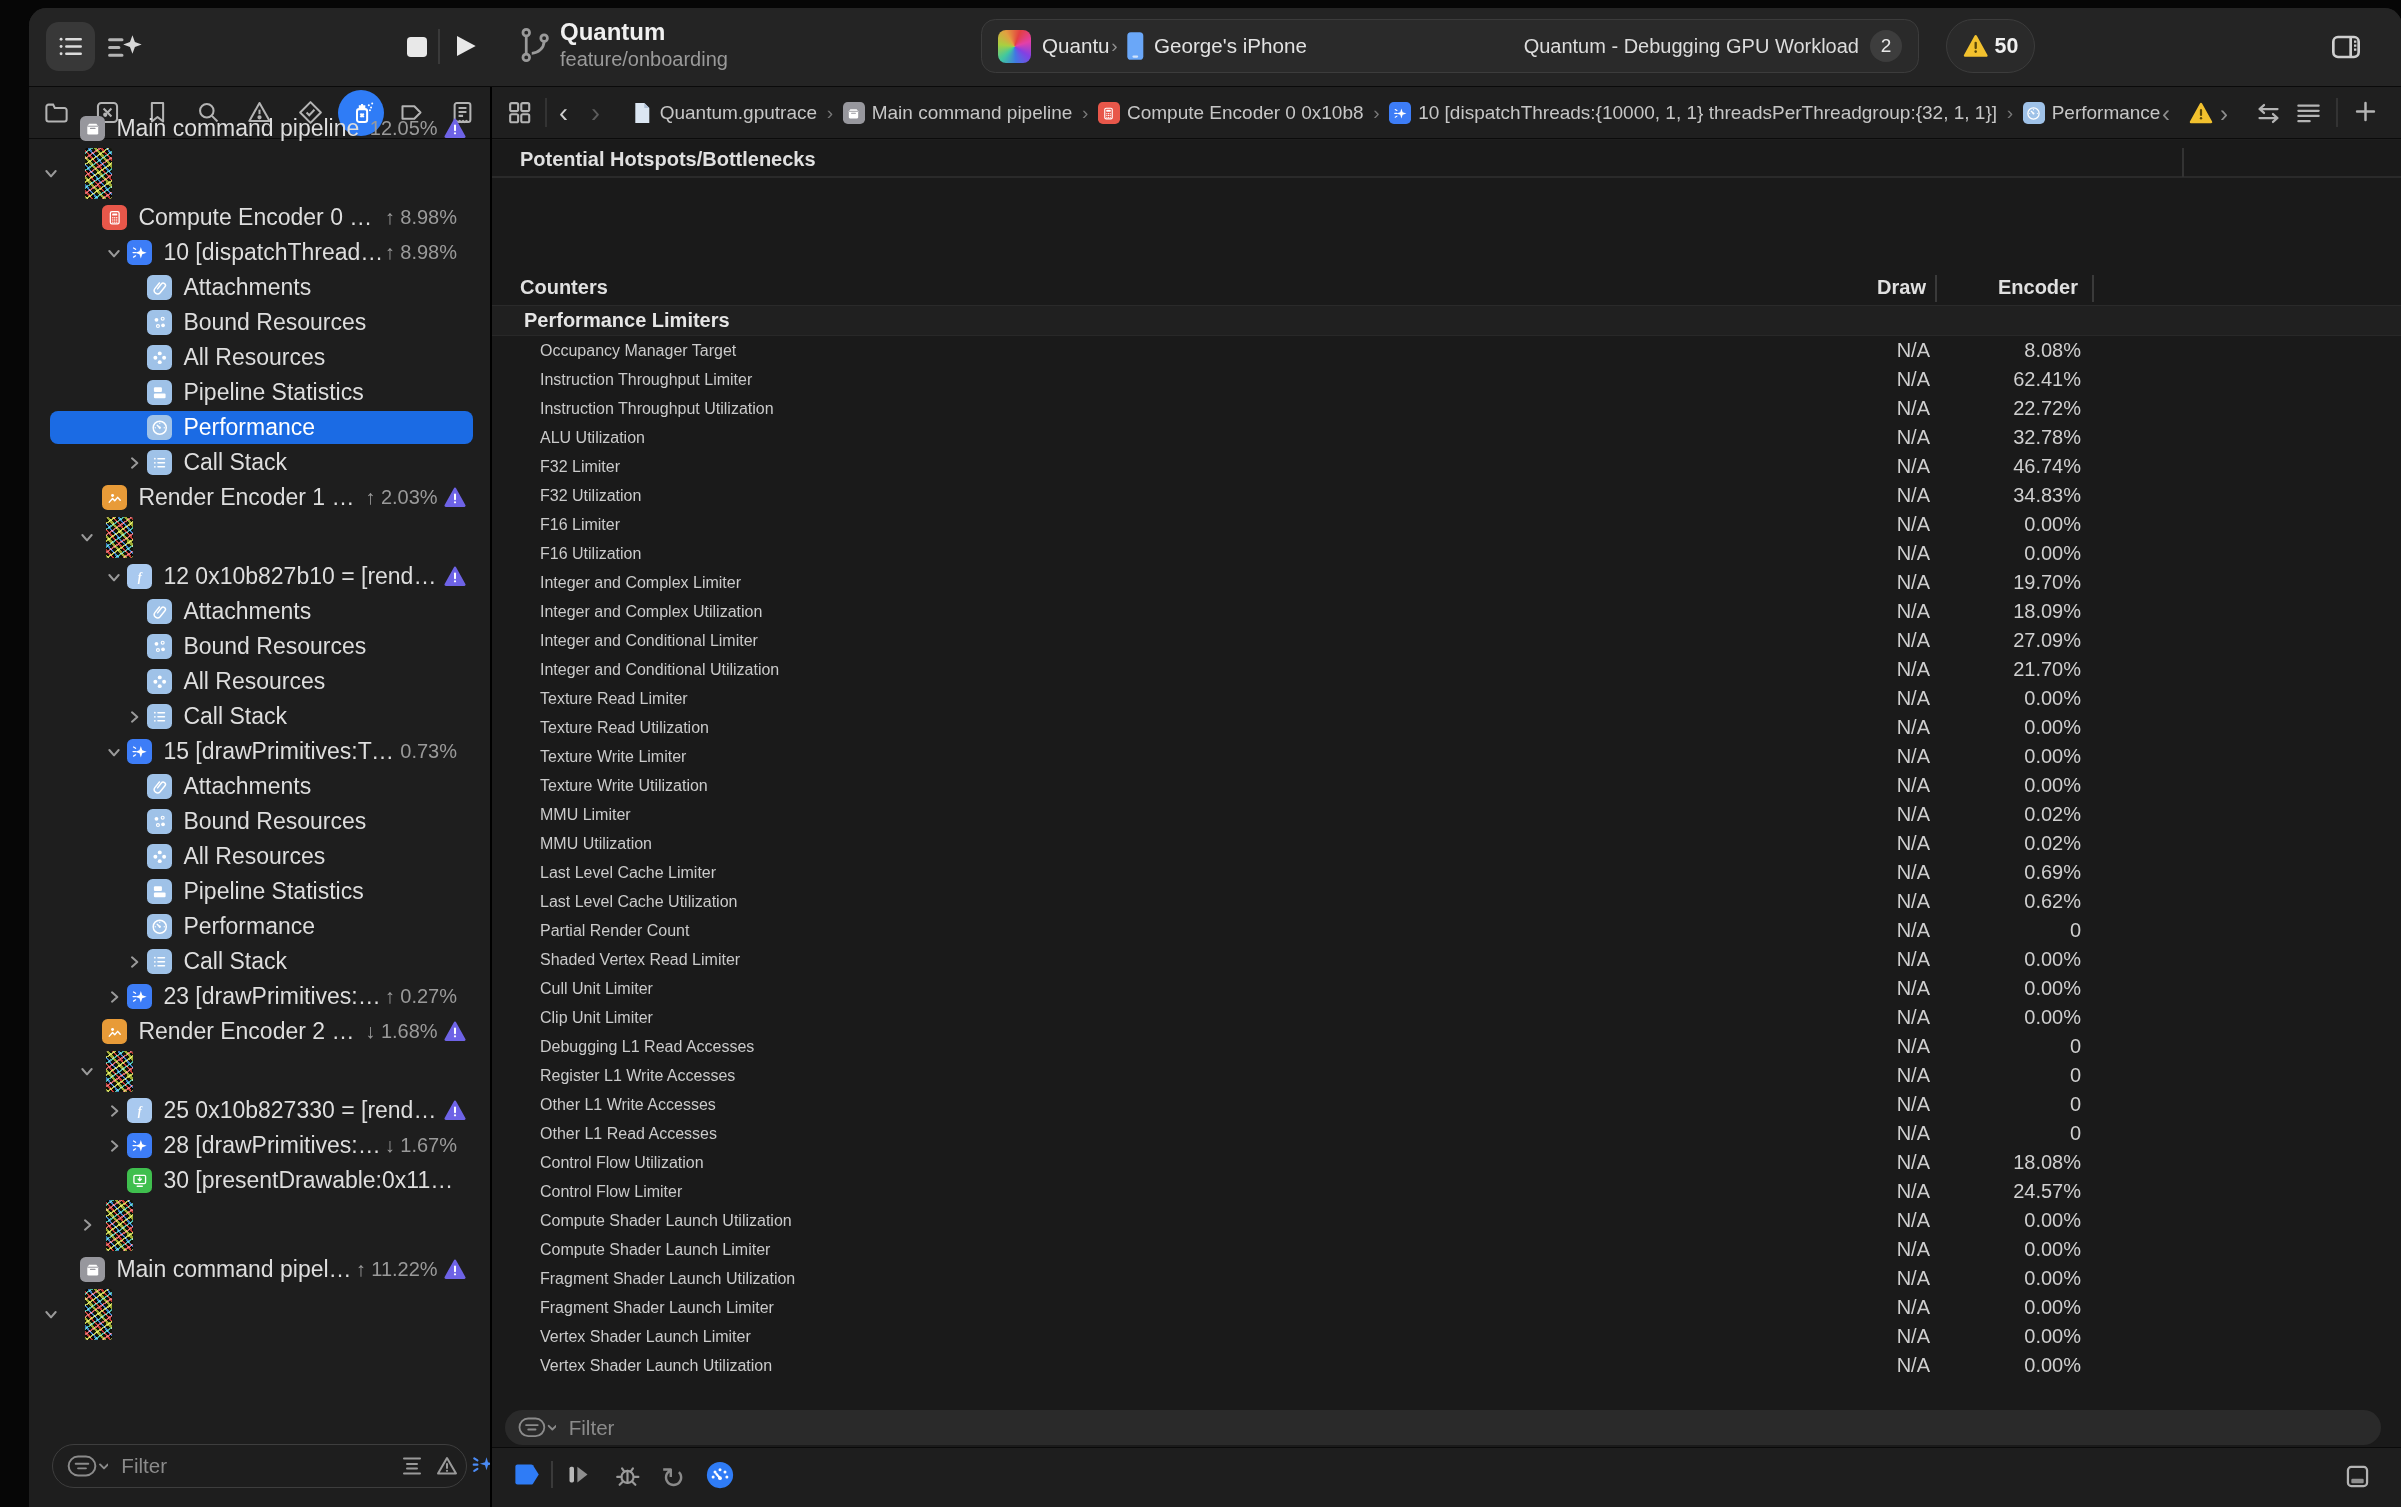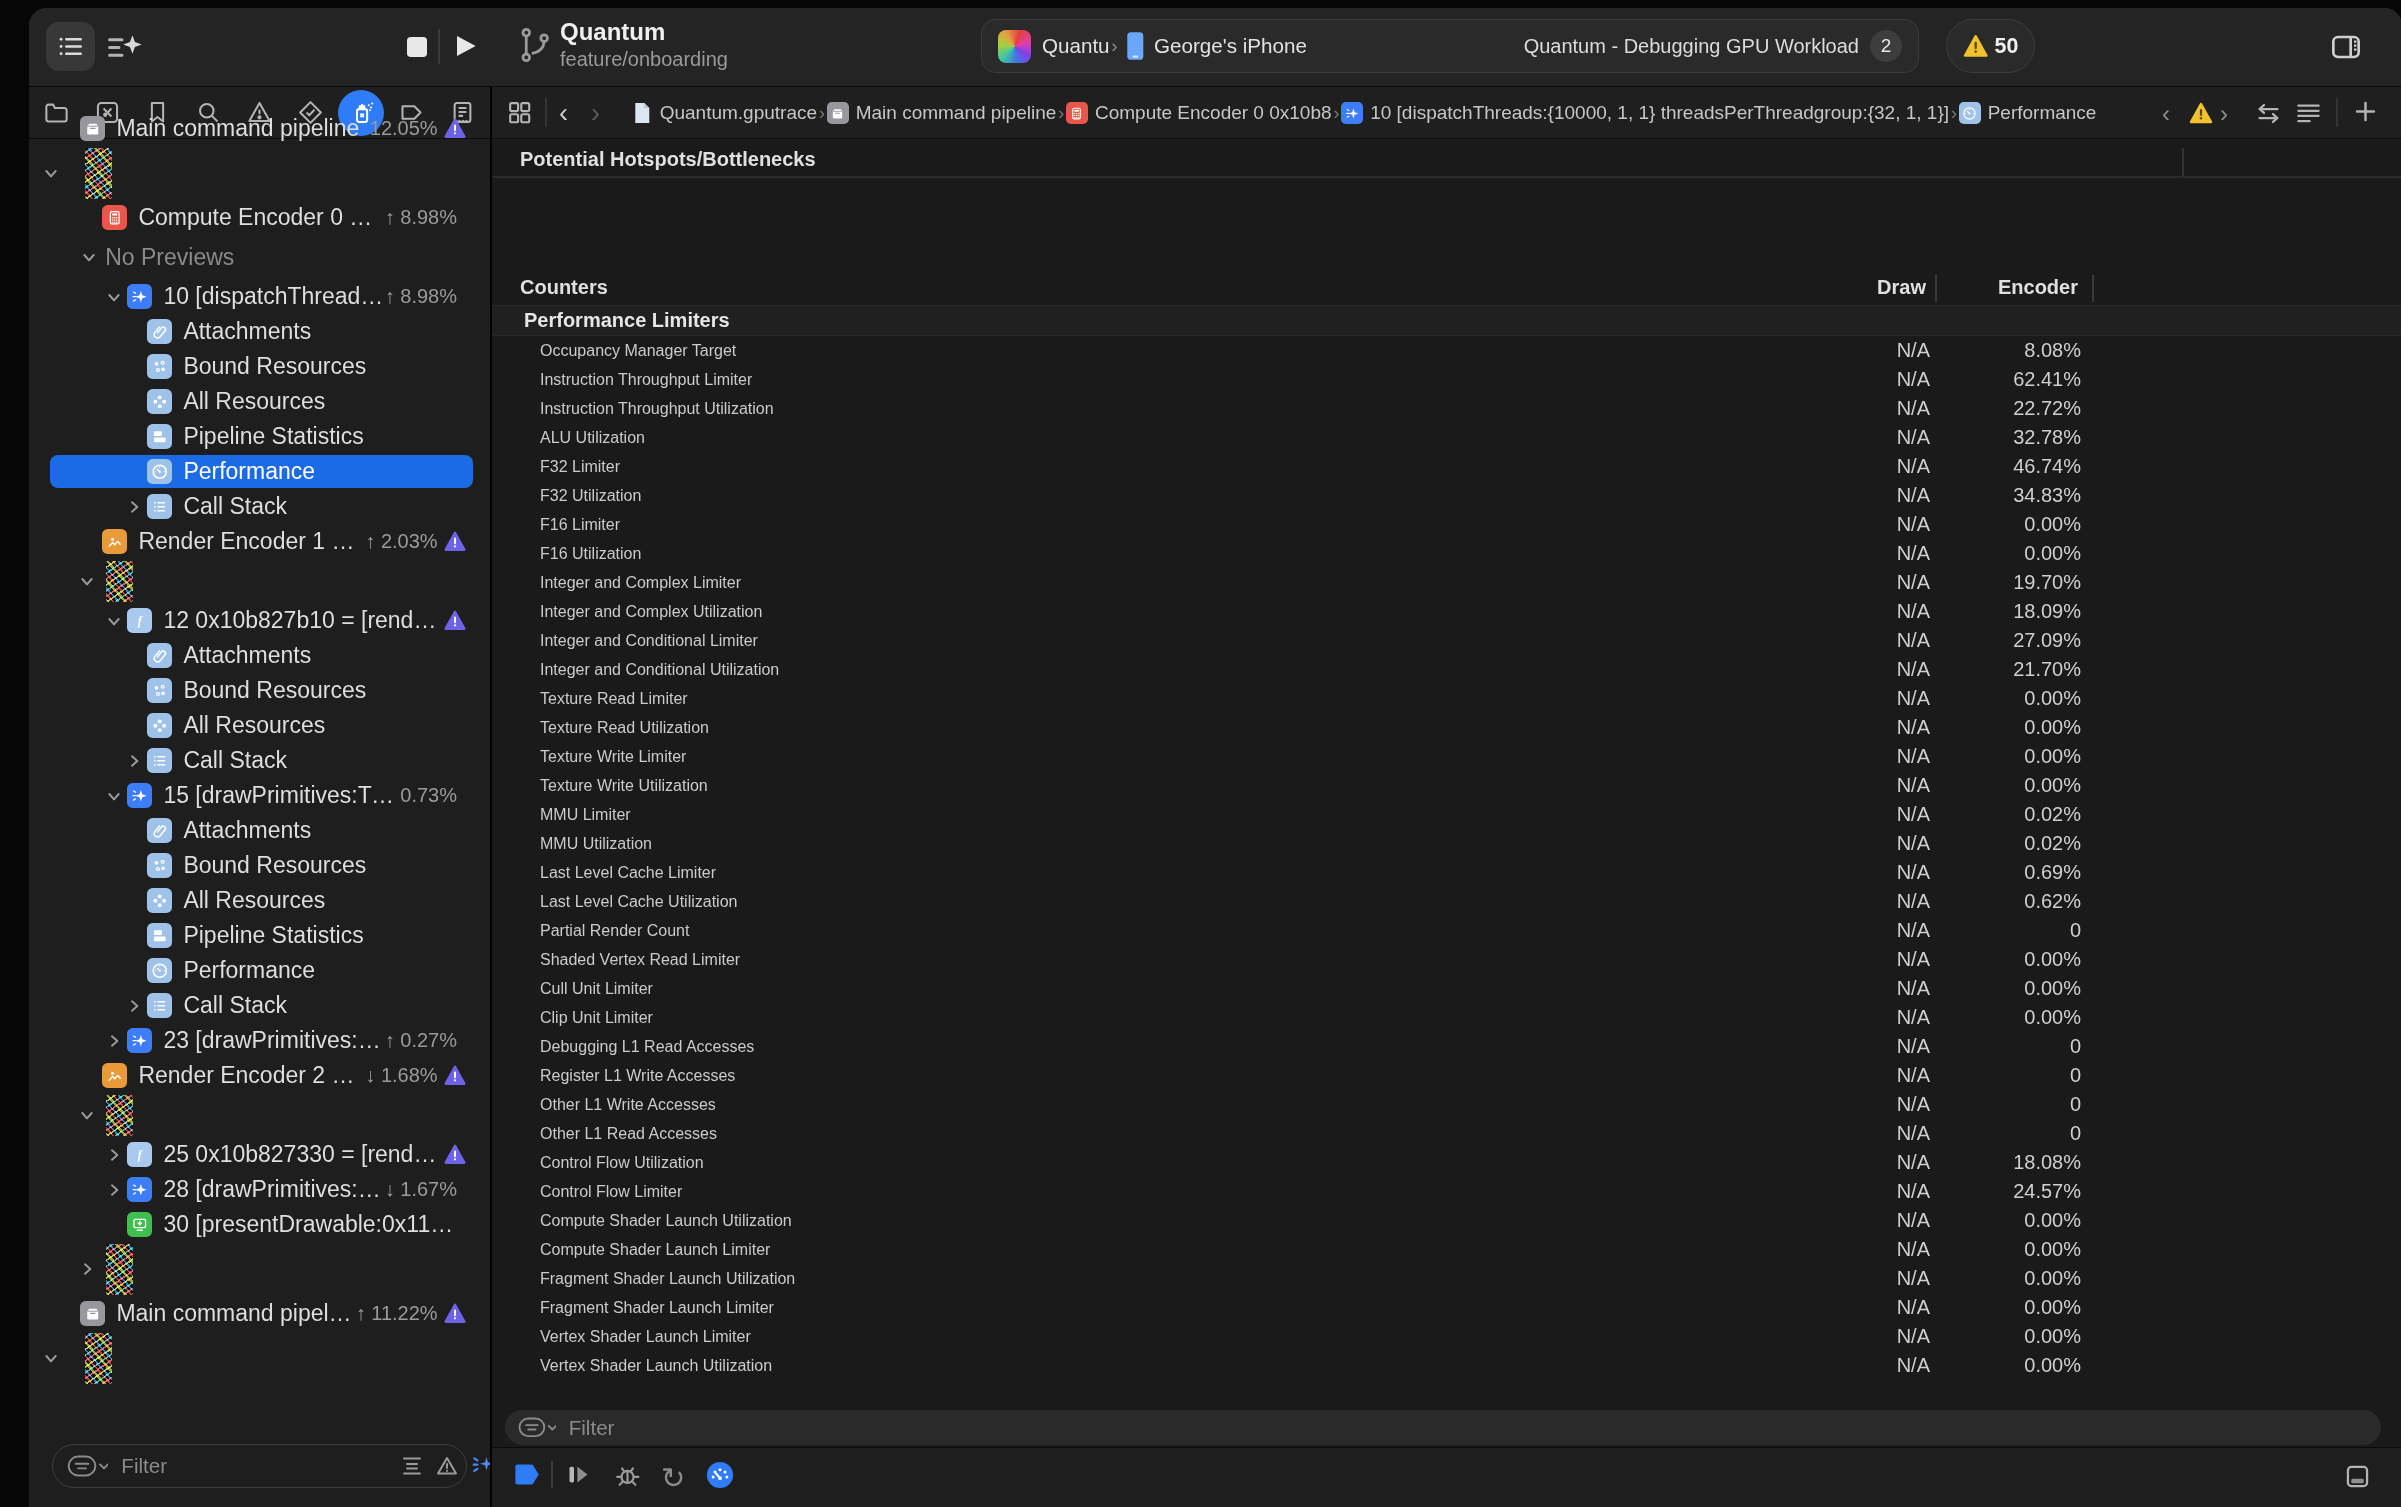--- a/index.html
+++ b/index.html
@@ -62,21 +62,21 @@
   .r-enc{position:absolute;left:1432px;width:159px;text-align:right;font-size:20px;color:#cfcfcf;}
   .vdiv{position:absolute;width:1.6px;background:#3a3a3a;}
   
   .pill{border:1.6px solid #3c3c3c;border-radius:16px;background:#2a2a2a;box-sizing:border-box;}
   #scheme-pill{left:981px;top:19px;width:938px;height:54px;display:flex;align-items:center;
        border-radius:14.3px;padding:0 16px;}
   #warn-pill{left:1946px;top:19px;width:89px;height:54px;border-radius:27px;display:flex;
        align-items:center;justify-content:center;gap:6.4px;}
   .appicon{width:33px;height:33px;border-radius:8px;flex:none;
       background:#111 conic-gradient(from 20deg,#e34040,#e340a8,#8340e3,#4078e3,#40c8a0,#a8d040,#e3a040,#e34040);}
-  #bc{display:flex;align-items:center;gap:0;font-size:19px;color:#c6c6c6;white-space:nowrap;}
+  #bc{display:flex;align-items:center;gap:8px;font-size:19px;color:#c6c6c6;white-space:nowrap;}
   .bcsep{color:#787878;font-size:19px;margin:0 1.6px;}
   .tile.sm{width:22px;height:22px;border-radius:4.8px;}
   .navtab{width:46px;height:46px;border-radius:23px;display:flex;align-items:center;
       justify-content:center;flex:none;}
   .navtab.on{background:#2f7cf6;}
   .icbtn{display:flex;align-items:center;justify-content:center;}
 </style>
 </head>
 <body>
 
@@ -123,28 +123,20 @@
             <circle cx="12" cy="15" r="1"></circle>
             <circle cx="14.7" cy="15" r="1"></circle>
             <circle cx="9.3" cy="18" r="1"></circle>
             <circle cx="12" cy="18" r="1"></circle>
             <circle cx="14.7" cy="18" r="1"></circle>
           </g>
         </svg>
       </span>
       <span class="tlabel">Compute Encoder 0 0x1…</span>
       <span class="tstat">↑ 8.98%</span>
-    </div>
-    <div class="thumbrow" style="height: 44px; padding-left: 46px;">
-      <span class="chev">
-        <svg width="16" height="16" viewBox="0 0 24 24" style="transform:rotate(90deg)">
-          <path d="M9 5l8 7-8 7" fill="none" stroke="#9a9a9a" stroke-width="3" stroke-linecap="round" stroke-linejoin="round"></path>
-        </svg>
-      </span>
-      <span class="nptext">No Previews</span>
     </div>
     <div class="trow" style="padding-left: 71px; padding-right: 33px;">
       <span class="chev">
         <svg width="16" height="16" viewBox="0 0 24 24" style="transform:rotate(90deg)">
           <path d="M9 5l8 7-8 7" fill="none" stroke="#9a9a9a" stroke-width="3" stroke-linecap="round" stroke-linejoin="round"></path>
         </svg>
       </span>
       <span class="tile" style="background: rgb(61, 125, 247);">
         <svg width="17.5" height="17.5" viewBox="0 0 24 24">
           <path d="M13.4 10.6 15.3 4.5l1.9 6.1 6.1 1.9-6.1 1.9-1.9 6.1-1.9-6.1-6.1-1.9z" fill="#fff" transform="translate(-1.8,-0.5)"></path>

